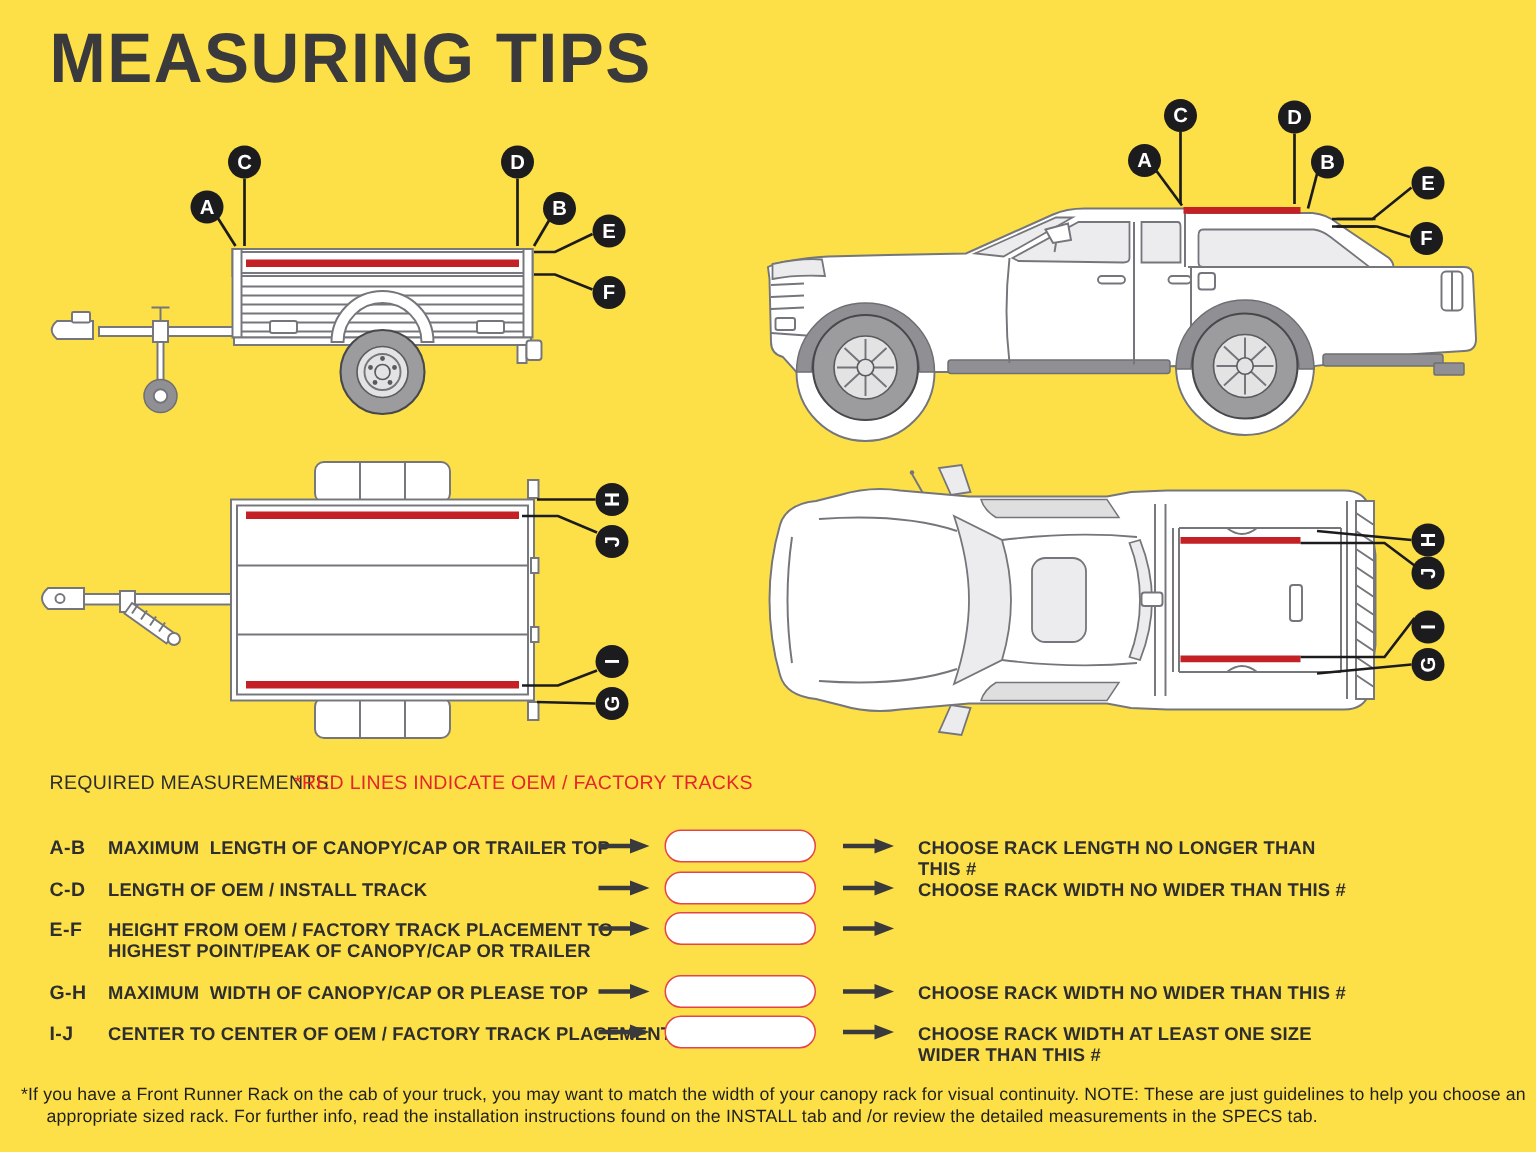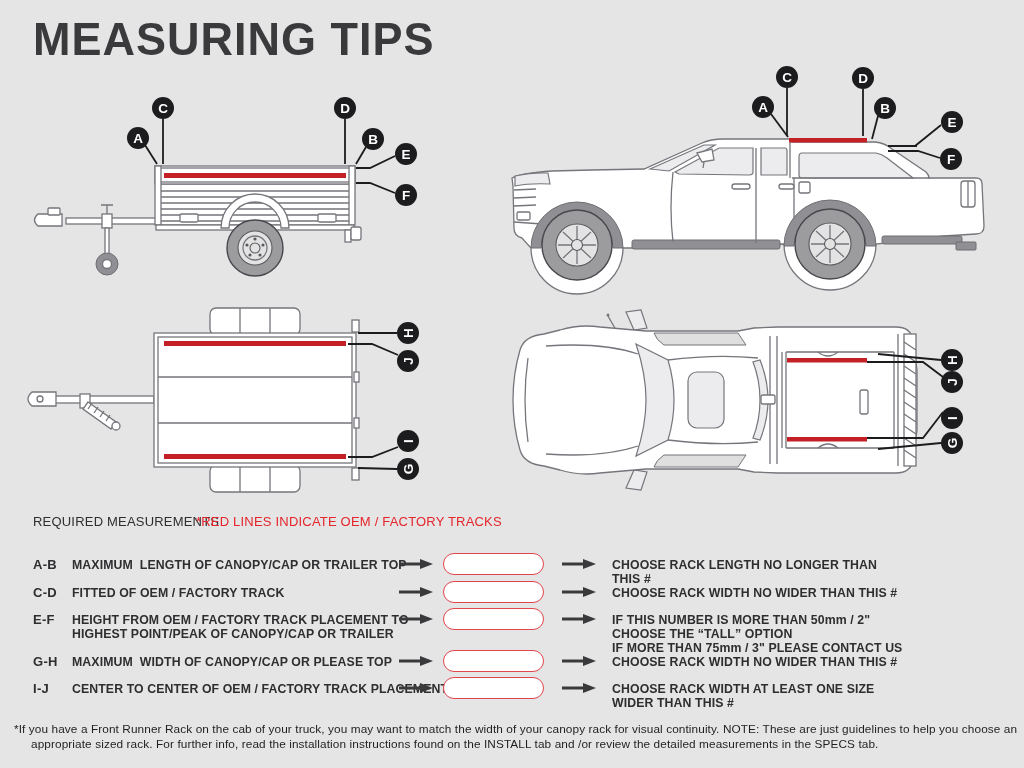--- a/index.html
+++ b/index.html
@@ -1,16 +1,16 @@
 <!DOCTYPE html>
 <html><head>
 <meta charset="utf-8">
 <style>
   html,body{margin:0;padding:0;background:#ffffff;}
-  .page{position:relative;width:1024px;height:768px;background:#e5e5e5;overflow:hidden;
+  .page{position:relative;width:1024px;height:768px;background:#fde047;overflow:hidden;
         font-family:"Liberation Sans", sans-serif;color:#2e2e30;}
   
   .title{position:absolute;left:33px;top:12px;font-size:45px;font-weight:900;
          letter-spacing:1px;color:#3a3a3c;transform:scaleY(1.04);transform-origin:top left;}
   .subtitle{position:absolute;left:462px;top:24px;font-size:14.5px;font-weight:700;
             line-height:19px;color:#3a3a3c;letter-spacing:0.2px;}
   
   .diagram{position:absolute;}
   .art{stroke:#75767b;stroke-width:1.3;fill:none;}
   .artw{stroke:#75767b;stroke-width:1.3;fill:#ffffff;}
@@ -309,21 +309,21 @@
     <input class="pill" type="text" value="" style="">
     <svg class="arrow2" width="36" height="12">
         <line x1="1" y1="6" x2="23" y2="6" stroke="#3a3a3c" stroke-width="3"></line>
         <polygon points="22,1 35,6 22,11" fill="#3a3a3c"></polygon>
       </svg>
     <div class="minstr"><div>CHOOSE RACK LENGTH NO LONGER THAN THIS #</div><div></div></div>
   </div>
 
   <div class="mrow" style="top:581px">
     <div class="mcode">C-D</div>
-    <div class="mdesc"><div>FITTED OF OEM / FACTORY TRACK</div><div></div></div>
+    <div class="mdesc"><div>LENGTH OF OEM / INSTALL TRACK</div><div></div></div>
     <svg class="arrow1" width="36" height="12">
         <line x1="1" y1="6" x2="23" y2="6" stroke="#3a3a3c" stroke-width="3"></line>
         <polygon points="22,1 35,6 22,11" fill="#3a3a3c"></polygon>
       </svg>
     <input class="pill" type="text" value="" style="">
     <svg class="arrow2" width="36" height="12">
         <line x1="1" y1="6" x2="23" y2="6" stroke="#3a3a3c" stroke-width="3"></line>
         <polygon points="22,1 35,6 22,11" fill="#3a3a3c"></polygon>
       </svg>
     <div class="minstr"><div>CHOOSE RACK WIDTH NO WIDER THAN THIS #</div><div></div></div>
@@ -334,21 +334,20 @@
     <div class="mdesc"><div>HEIGHT FROM OEM / FACTORY TRACK PLACEMENT TO</div><div>HIGHEST POINT/PEAK OF CANOPY/CAP OR TRAILER</div></div>
     <svg class="arrow1" width="36" height="12">
         <line x1="1" y1="6" x2="23" y2="6" stroke="#3a3a3c" stroke-width="3"></line>
         <polygon points="22,1 35,6 22,11" fill="#3a3a3c"></polygon>
       </svg>
     <input class="pill" type="text" value="" style="">
     <svg class="arrow2" width="36" height="12">
         <line x1="1" y1="6" x2="23" y2="6" stroke="#3a3a3c" stroke-width="3"></line>
         <polygon points="22,1 35,6 22,11" fill="#3a3a3c"></polygon>
       </svg>
-    <div class="minstr"><div>IF THIS NUMBER IS MORE THAN 50mm / 2" CHOOSE THE “TALL” OPTION</div><div>IF MORE THAN 75mm / 3" PLEASE CONTACT US</div></div>
   </div>
 
   <div class="mrow" style="top:650px">
     <div class="mcode">G-H</div>
     <div class="mdesc"><div>MAXIMUM  WIDTH OF CANOPY/CAP OR PLEASE TOP</div><div></div></div>
     <svg class="arrow1" width="36" height="12">
         <line x1="1" y1="6" x2="23" y2="6" stroke="#3a3a3c" stroke-width="3"></line>
         <polygon points="22,1 35,6 22,11" fill="#3a3a3c"></polygon>
       </svg>
     <input class="pill" type="text" value="" style="">

